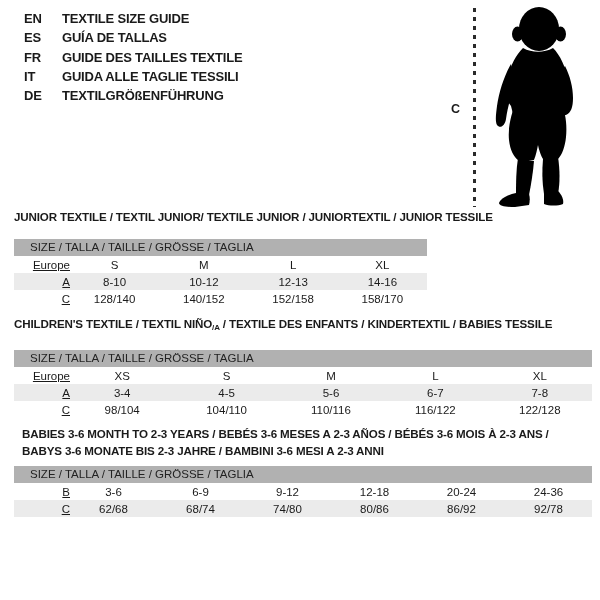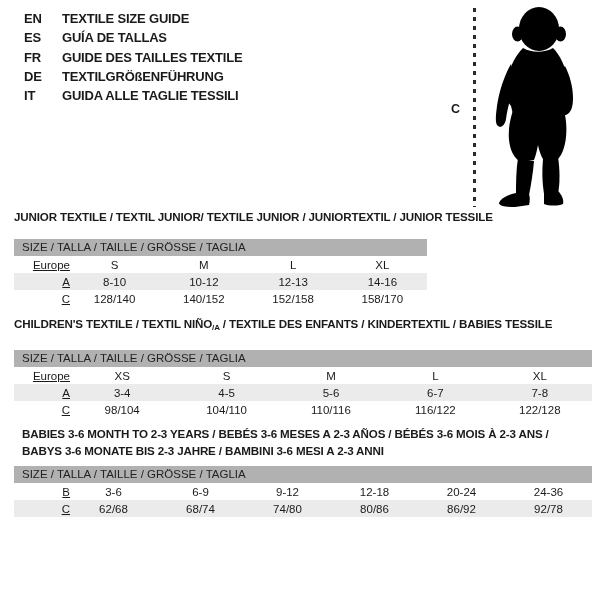--- a/index.html
+++ b/index.html
@@ -20,21 +20,21 @@
   
   .sec{position:absolute;left:14px;}
   .sec-junior{top:210px;width:413px;}
   .sec-children{top:317px;width:578px;}
   .sec-babies{top:425px;width:578px;}
   .sec-title{font-size:11.6px;line-height:14px;font-weight:bold;margin:0 16px 15px 0;letter-spacing:-0.15px;white-space:nowrap;}
   .sec-babies .sec-title{line-height:17px;margin:0 0 7px 8px;}
   .sub{font-size:8px;vertical-align:-2px;}
 
   .size-bar{height:17px;background:#b1b1b1;color:#222;font-size:11.5px;line-height:17px;
-    padding-left:8px;box-sizing:border-box;white-space:nowrap;}
+    padding-left:16px;box-sizing:border-box;white-space:nowrap;}
   table.size-table{border-collapse:collapse;table-layout:fixed;width:100%;}
   table.size-table td{height:17px;font-size:11.5px;text-align:center;padding:0;white-space:nowrap;}
   table.size-table td.row-label{text-align:right;padding-left:8px;text-decoration:underline;}
   table.size-table tr.shaded{background:#ebebeb;}
 
   
   .legend{position:absolute;left:21px;top:536px;font-weight:bold;font-size:11.5px;line-height:17.3px;letter-spacing:-0.15px;}
 </style>
 </head>
 <body>
@@ -48,26 +48,26 @@
     </div>
     <div class="lang-row">
       <span class="lang-code">ES</span>
       <span class="lang-label">GUÍA DE TALLAS</span>
     </div>
     <div class="lang-row">
       <span class="lang-code">FR</span>
       <span class="lang-label">GUIDE DES TAILLES TEXTILE</span>
     </div>
     <div class="lang-row">
+      <span class="lang-code">IT</span>
+      <span class="lang-label">GUIDA ALLE TAGLIE TESSILI</span>
+    </div>
+    <div class="lang-row">
       <span class="lang-code">DE</span>
       <span class="lang-label">TEXTILGRÖßENFÜHRUNG</span>
-    </div>
-    <div class="lang-row">
-      <span class="lang-code">IT</span>
-      <span class="lang-label">GUIDA ALLE TAGLIE TESSILI</span>
     </div>
   </div>
 
   <div class="dash-line"></div>
   <div class="measure-label">C</div>
   <svg class="figure-svg" width="116" height="208" viewBox="0 0 116 208" aria-hidden="true">
     <g fill="#000">
       <ellipse cx="58" cy="25" rx="20" ry="22"></ellipse>
       <ellipse cx="36.5" cy="30" rx="5.5" ry="7.5"></ellipse>
       <ellipse cx="79.5" cy="30" rx="5.5" ry="7.5"></ellipse>

